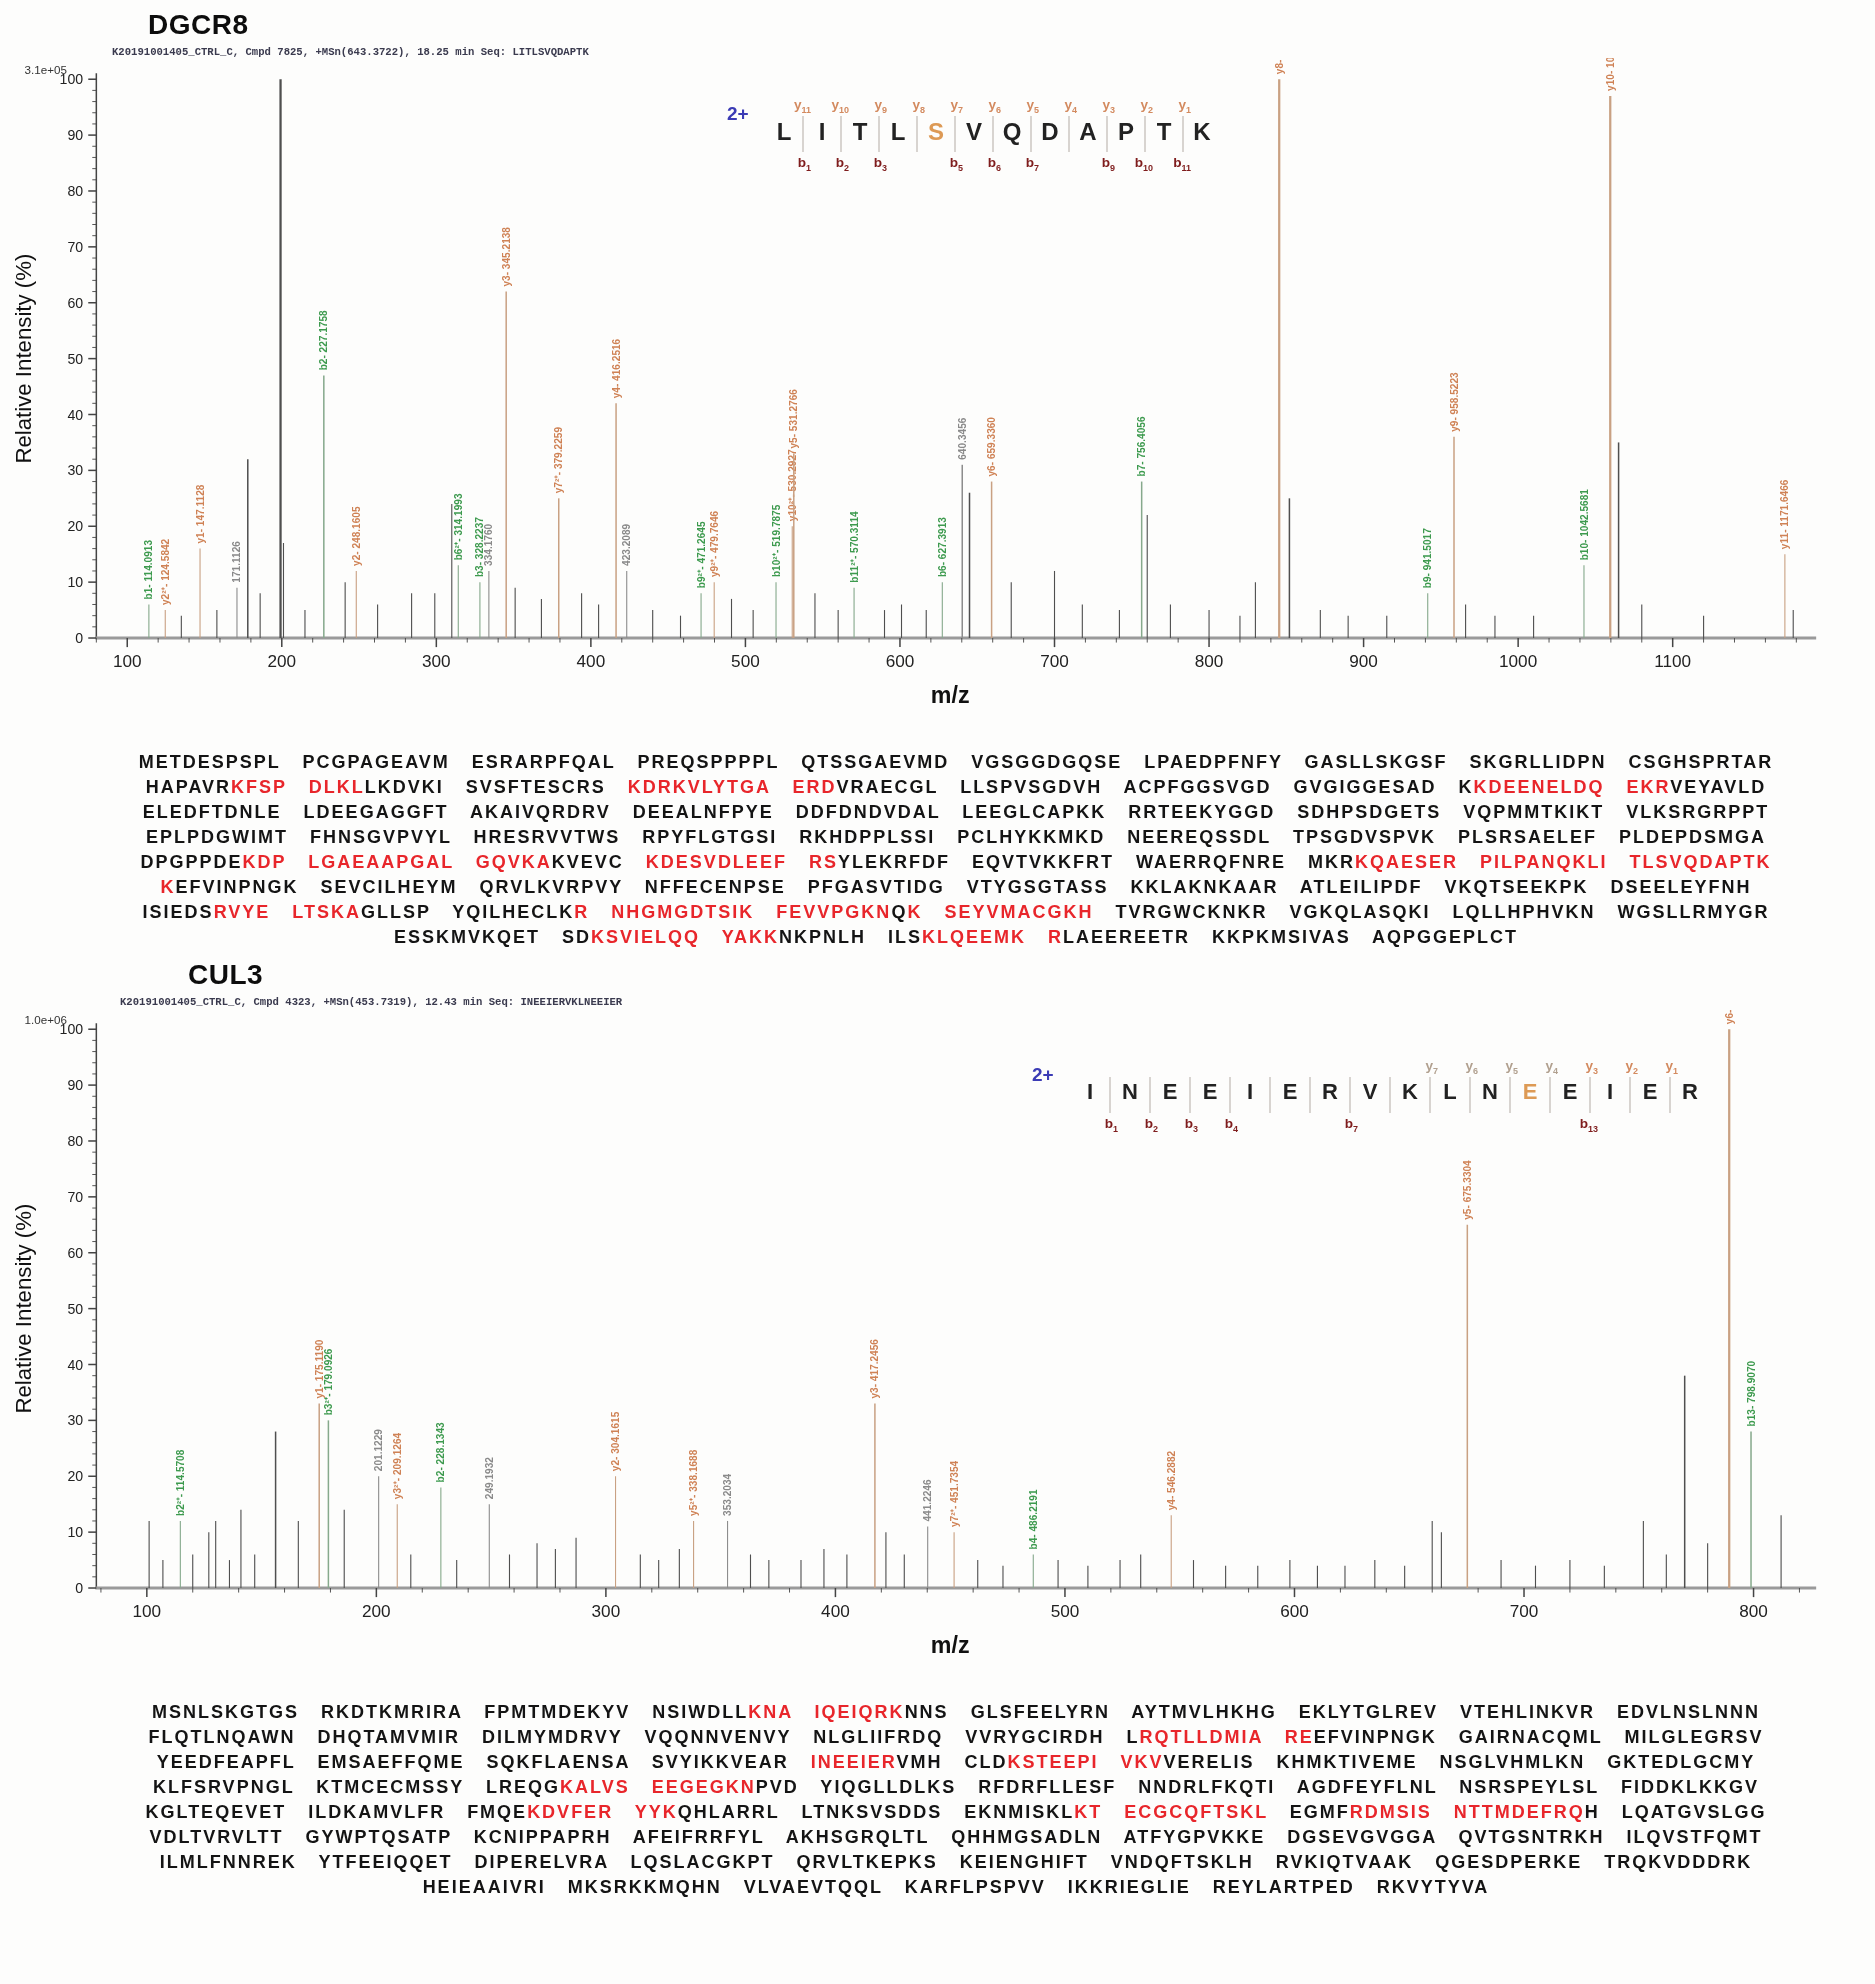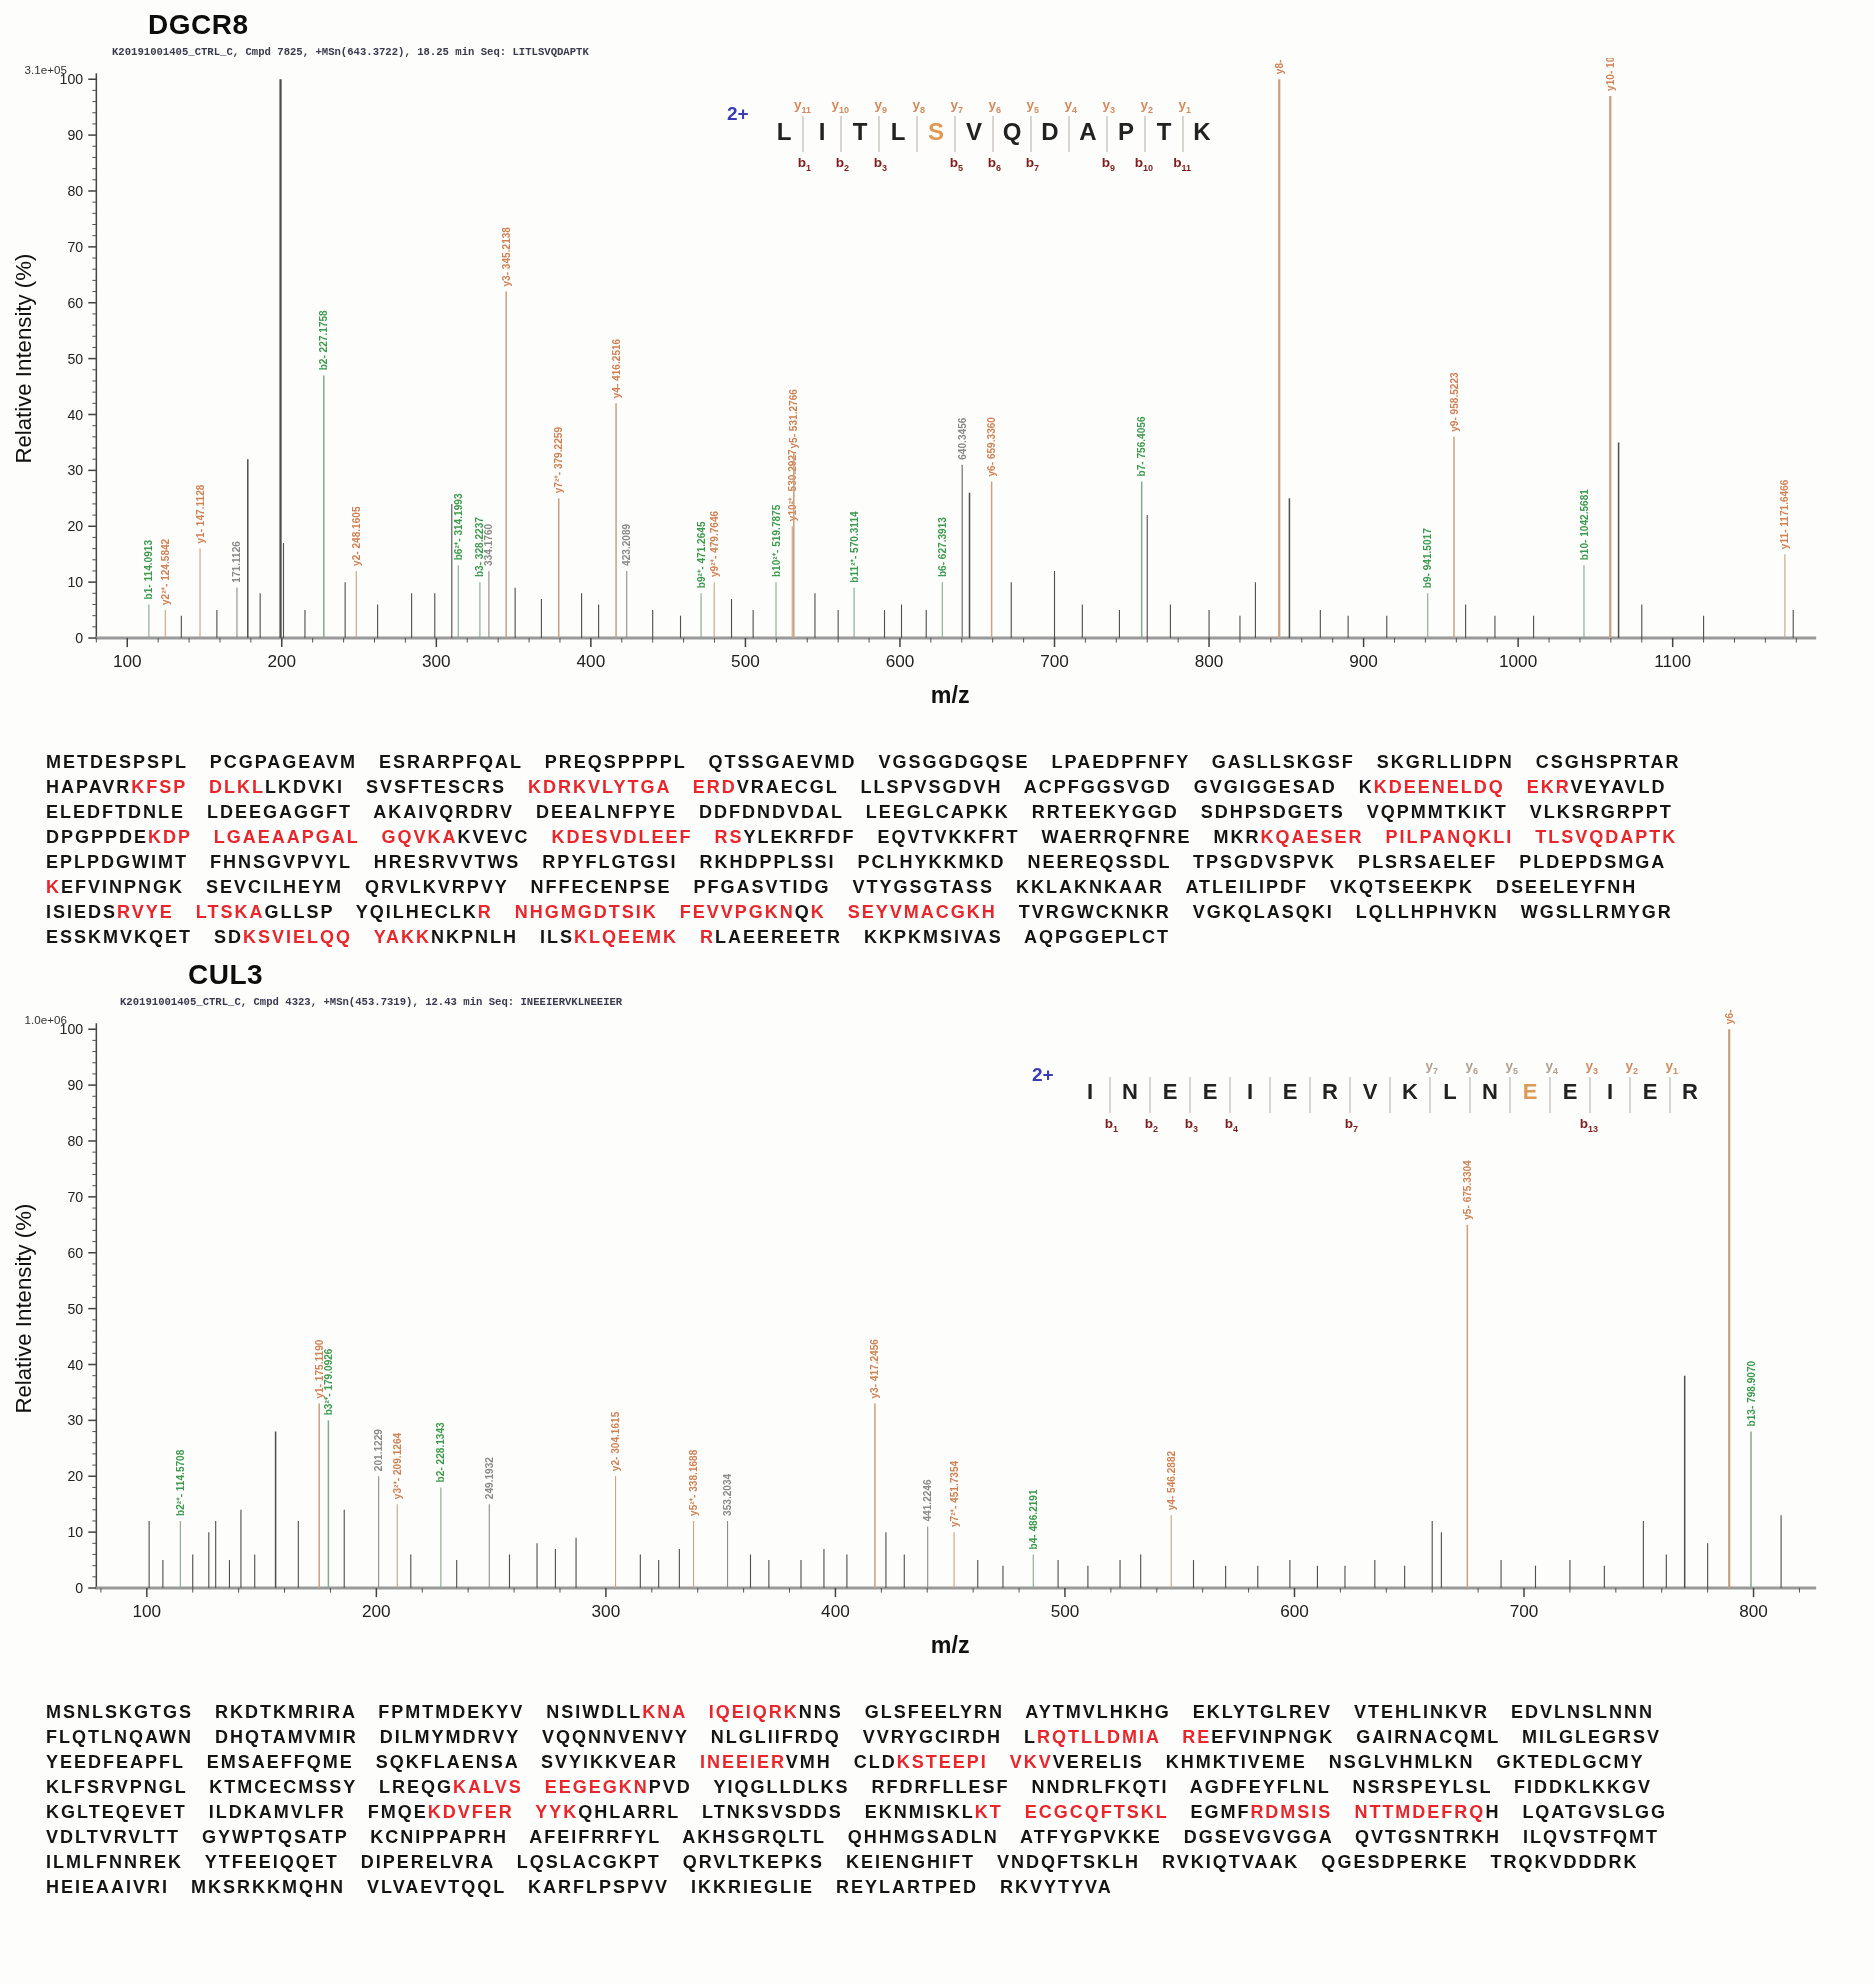--- a/index.html
+++ b/index.html
@@ -22,21 +22,21 @@
   .letter{font-weight:bold;color:#222;font-size:24px;}
   #panel-1 .letter{font-size:22px;}
   .letter.mod{color:#dd9a55;}
   .junc{position:absolute;right:0;top:-2px;height:36px;width:1px;background:#b3aca4;transform:translateX(50%);}
   .ylab{position:absolute;right:-8px;top:-21px;color:#d38a5f;font-weight:bold;font-size:13.6px;}
   .ylab.dim{color:#b1a08f;}
   .blab{position:absolute;right:-8px;bottom:-22px;color:#7f1d1d;font-weight:bold;font-size:13.6px;}
   .ylab sub,.blab sub{font-size:9px;}
   .charge{position:absolute;left:-38px;top:-15px;color:#3b3bb5;font-size:19px;font-weight:bold;}
   
-  .seq-block{margin:17px 10px 0 46px;}
+  .seq-block{margin:17px 10px 0 46px;text-align:center;}
   .seq-line{font-size:18px;font-weight:bold;color:#141414;letter-spacing:2px;word-spacing:15px;line-height:25px;white-space:pre;}
   .seq-line .red{color:#e8262b;}
 </style>
 </head>
 <body>
 
 <div class="page">
 
   <section class="panel" id="panel-0">
     <h1 class="panel-title">DGCR8</h1>
@@ -281,22 +281,22 @@
           <line x1="3518.0705882352936" y1="1148" x2="3518.0705882352936" y2="982.1" stroke="#c9a183" stroke-width="2.2"></line>
           <text transform="rotate(-90 3525.0705882352936 972.1)" x="3525.0705882352936" y="972.1" font-size="20" font-weight="bold" fill="#cf8255">y11- 1171.6466</text>
           <line x1="3534.5882352941176" y1="1148" x2="3534.5882352941176" y2="1092.7" stroke="#4f4f4f" stroke-width="2.2"></line>
         </svg>
       <div class="ladder"><span class="charge">2+</span><span class="res"><span class="letter">L</span><span class="junc"></span><span class="ylab">y<sub>11</sub></span><span class="blab">b<sub>1</sub></span></span><span class="res"><span class="letter">I</span><span class="junc"></span><span class="ylab">y<sub>10</sub></span><span class="blab">b<sub>2</sub></span></span><span class="res"><span class="letter">T</span><span class="junc"></span><span class="ylab">y<sub>9</sub></span><span class="blab">b<sub>3</sub></span></span><span class="res"><span class="letter">L</span><span class="junc"></span><span class="ylab">y<sub>8</sub></span></span><span class="res"><span class="letter mod">S</span><span class="junc"></span><span class="ylab">y<sub>7</sub></span><span class="blab">b<sub>5</sub></span></span><span class="res"><span class="letter">V</span><span class="junc"></span><span class="ylab">y<sub>6</sub></span><span class="blab">b<sub>6</sub></span></span><span class="res"><span class="letter">Q</span><span class="junc"></span><span class="ylab">y<sub>5</sub></span><span class="blab">b<sub>7</sub></span></span><span class="res"><span class="letter">D</span><span class="junc"></span><span class="ylab">y<sub>4</sub></span></span><span class="res"><span class="letter">A</span><span class="junc"></span><span class="ylab">y<sub>3</sub></span><span class="blab">b<sub>9</sub></span></span><span class="res"><span class="letter">P</span><span class="junc"></span><span class="ylab">y<sub>2</sub></span><span class="blab">b<sub>10</sub></span></span><span class="res"><span class="letter">T</span><span class="junc"></span><span class="ylab">y<sub>1</sub></span><span class="blab">b<sub>11</sub></span></span><span class="res"><span class="letter">K</span></span></div>
     </div>
     <div class="seq-block">
         <div class="seq-line"><span>METDESPSPL PCGPAGEAVM ESRARPFQAL PREQSPPPPL QTSSGAEVMD VGSGGDGQSE LPAEDPFNFY GASLLSKGSF SKGRLLIDPN CSGHSPRTAR</span></div>
         <div class="seq-line"><span>HAPAVR</span><span class="red">KFSP DLKL</span><span>LKDVKI SVSFTESCRS </span><span class="red">KDRKVLYTGA ERD</span><span>VRAECGL LLSPVSGDVH ACPFGGSVGD GVGIGGESAD K</span><span class="red">KDEENELDQ EKR</span><span>VEYAVLD</span></div>
         <div class="seq-line"><span>ELEDFTDNLE LDEEGAGGFT AKAIVQRDRV DEEALNFPYE DDFDNDVDAL LEEGLCAPKK RRTEEKYGGD SDHPSDGETS VQPMMTKIKT VLKSRGRPPT</span></div>
+        <div class="seq-line"><span>EPLPDGWIMT FHNSGVPVYL HRESRVVTWS RPYFLGTGSI RKHDPPLSSI PCLHYKKMKD NEEREQSSDL TPSGDVSPVK PLSRSAELEF PLDEPDSMGA</span></div>
         <div class="seq-line"><span>DPGPPDE</span><span class="red">KDP LGAEAAPGAL GQVKA</span><span>KVEVC </span><span class="red">KDESVDLEEF RS</span><span>YLEKRFDF EQVTVKKFRT WAERRQFNRE MKR</span><span class="red">KQAESER PILPANQKLI TLSVQDAPTK</span></div>
-        <div class="seq-line"><span>EPLPDGWIMT FHNSGVPVYL HRESRVVTWS RPYFLGTGSI RKHDPPLSSI PCLHYKKMKD NEEREQSSDL TPSGDVSPVK PLSRSAELEF PLDEPDSMGA</span></div>
         <div class="seq-line"><span class="red">K</span><span>EFVINPNGK SEVCILHEYM QRVLKVRPVY NFFECENPSE PFGASVTIDG VTYGSGTASS KKLAKNKAAR ATLEILIPDF VKQTSEEKPK DSEELEYFNH</span></div>
         <div class="seq-line"><span>ISIEDS</span><span class="red">RVYE LTSKA</span><span>GLLSP YQILHECLK</span><span class="red">R NHGMGDTSIK FEVVPGKN</span><span>Q</span><span class="red">K SEYVMACGKH</span><span> TVRGWCKNKR VGKQLASQKI LQLLHPHVKN WGSLLRMYGR</span></div>
         <div class="seq-line"><span>ESSKMVKQET SD</span><span class="red">KSVIELQQ YAKK</span><span>NKPNLH ILS</span><span class="red">KLQEEMK R</span><span>LAEEREETR KKPKMSIVAS AQPGGEPLCT</span></div>
       </div>
   </section>
 
   <section class="panel" id="panel-1">
     <h1 class="panel-title">CUL3</h1>
     <div class="scan-info">K20191001405_CTRL_C, Cmpd 4323, +MSn(453.7319), 12.43 min    Seq: INEEIERVKLNEEIER</div>
     <div class="spectrum-wrap">

